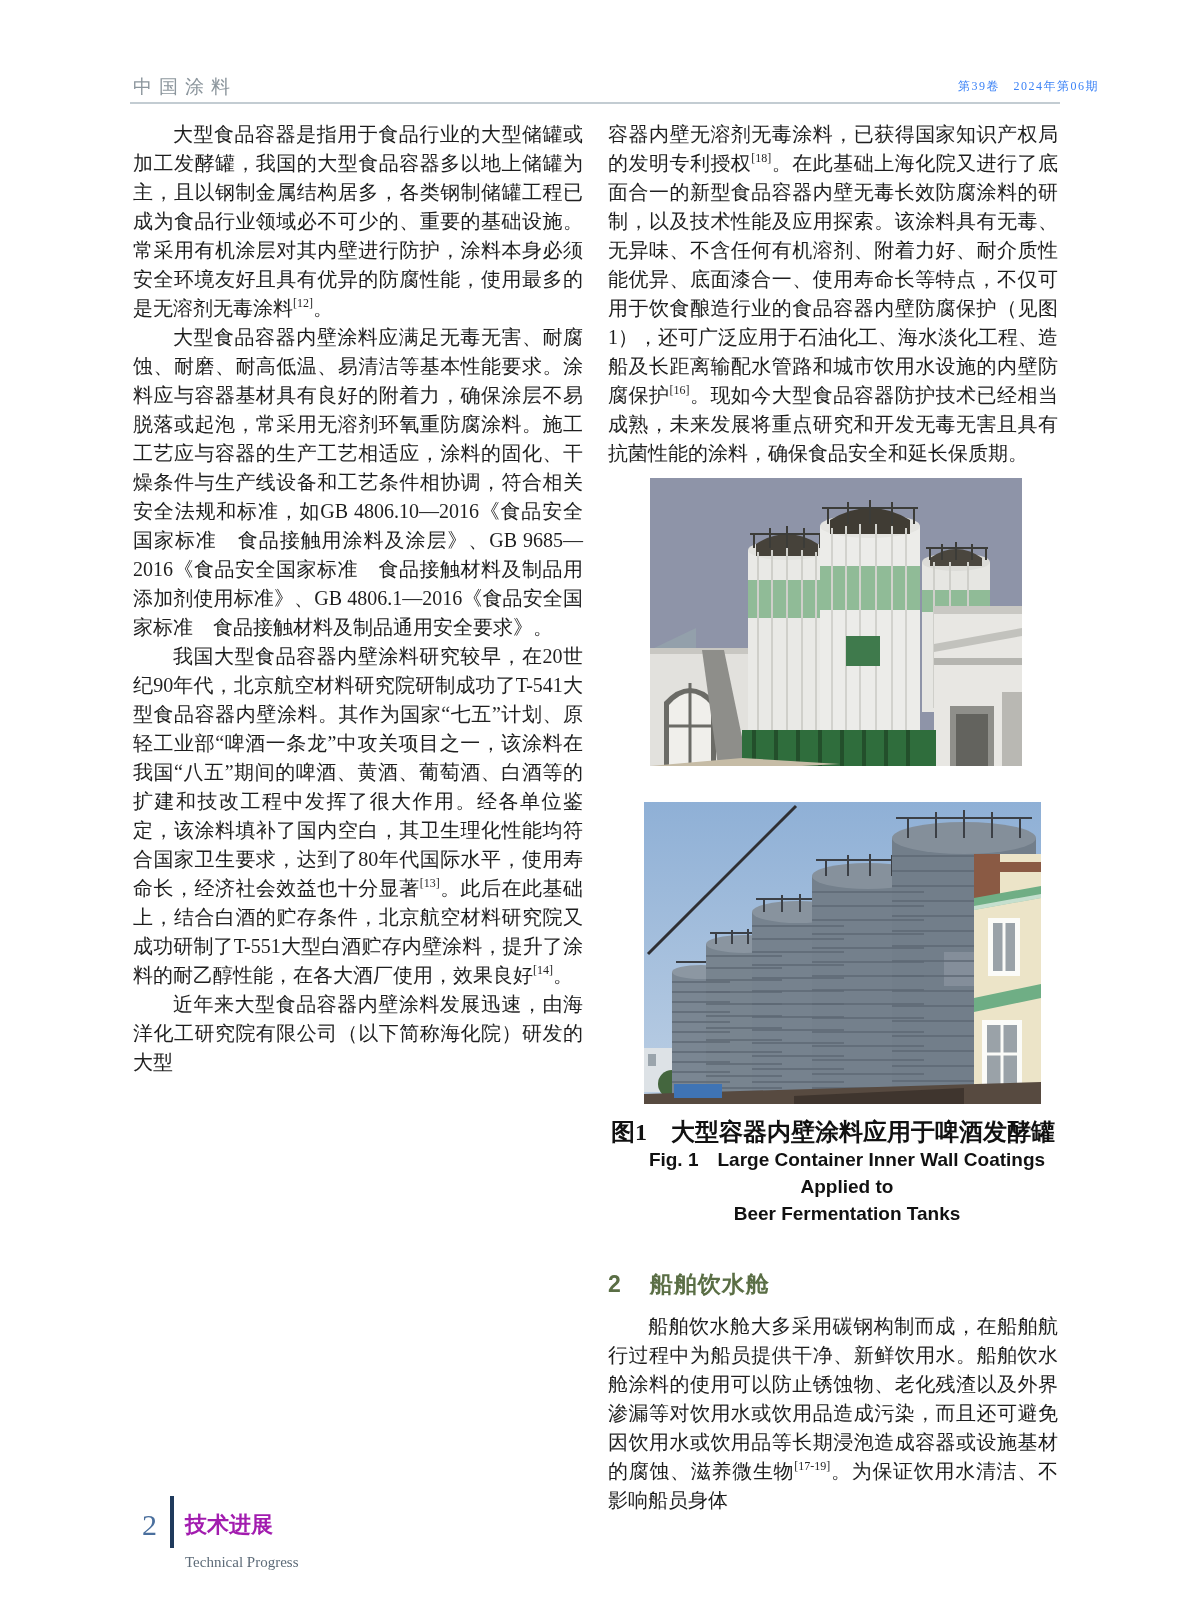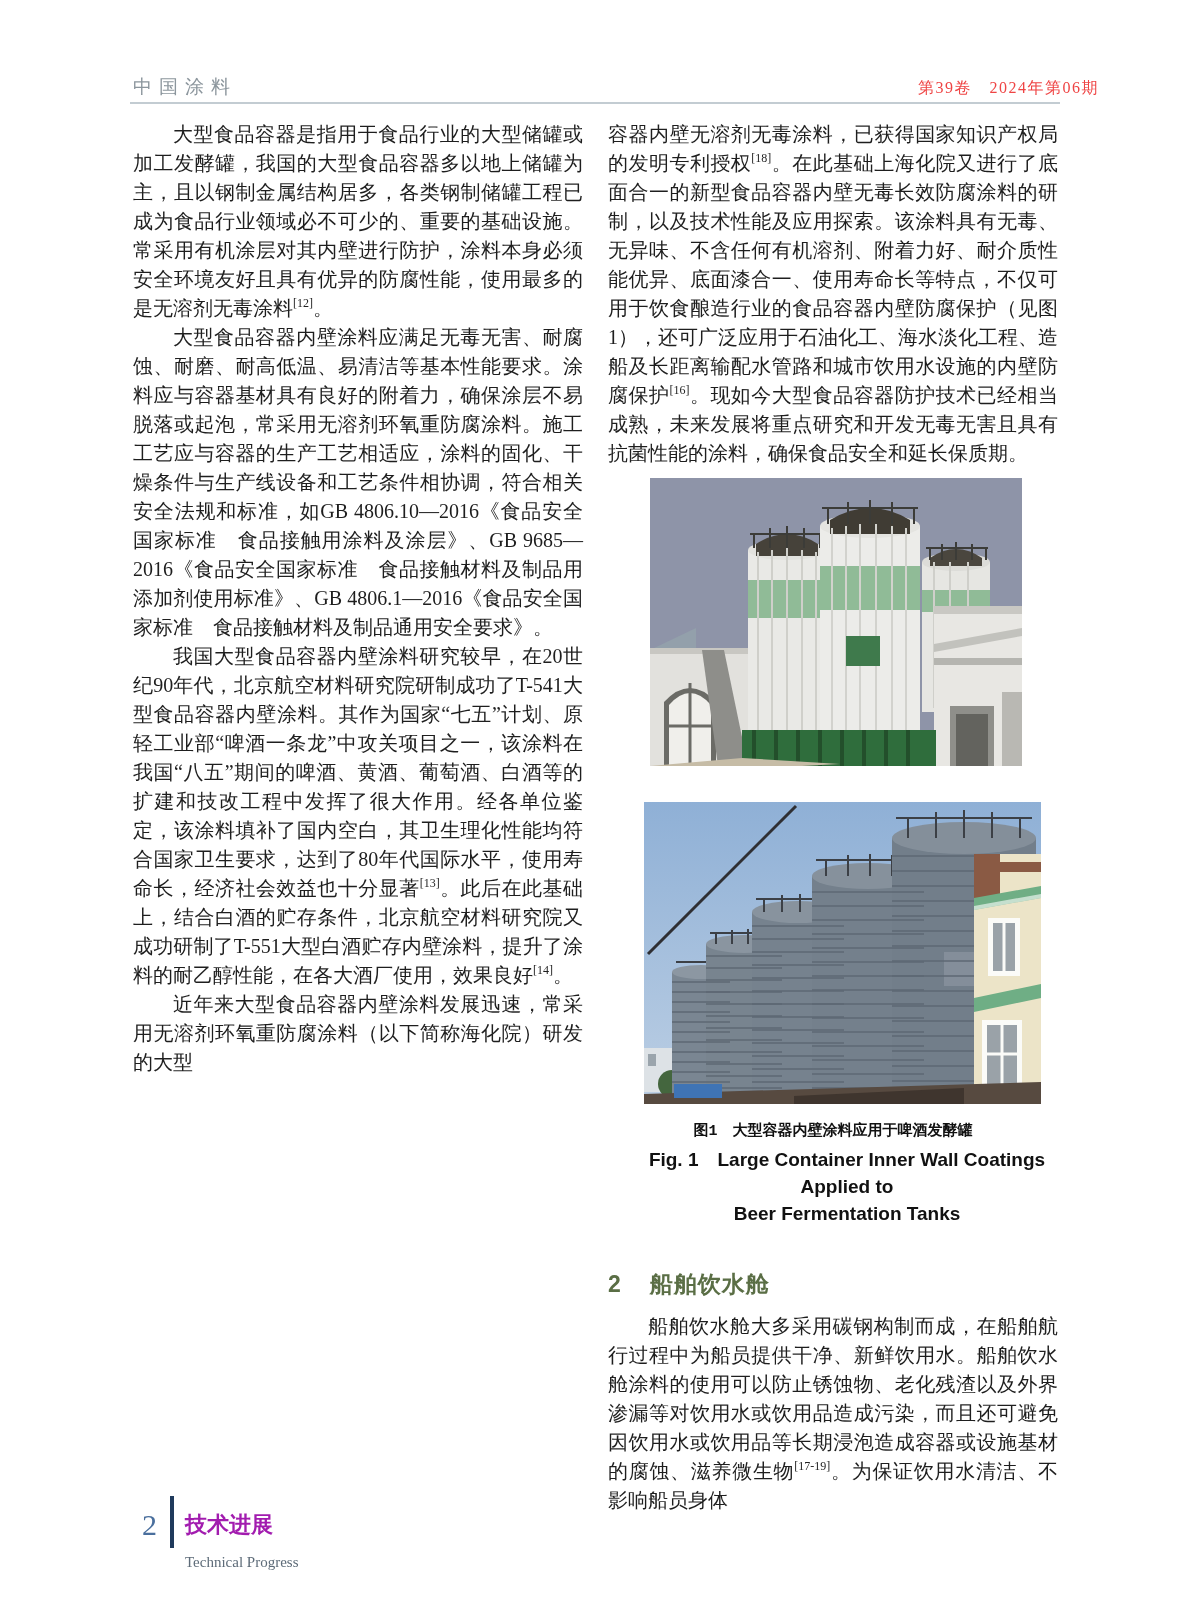--- a/index.html
+++ b/index.html
@@ -1,37 +1,37 @@
 <!DOCTYPE html>
 <html><head>
 <meta charset="utf-8">
 <style>
   html,body{margin:0;padding:0;background:#ffffff;}
   .page{position:relative;width:1187px;height:1600px;background:#ffffff;overflow:hidden;
         font-family:"Liberation Serif",serif;color:#222;padding-left:40px;}
   
   .hdr-left{position:absolute;left:133px;top:74px;font-size:19px;letter-spacing:7px;color:#8c969d;}
-  .hdr-right{position:absolute;right:128px;top:78px;font-size:16px;letter-spacing:1.5px;color:#ef4444;}
+  .hdr-right{position:absolute;right:128px;top:78px;font-size:12px;letter-spacing:1.5px;color:#3b82f6;}
   .hdr-rule{position:absolute;left:130px;top:102px;width:930px;height:2px;background:#c3ccd2;}
   
   .col{position:absolute;top:120px;width:450px;}
   .col-left{left:133px;}
   .col-right{left:608px;}
   p.body{margin:0;font-size:20px;line-height:29px;text-align:justify;text-justify:inter-character;color:#1e1e1e;}
   p.indent{text-indent:2em;}
   sup{font-size:12px;line-height:0;}
   h2.sec{margin:22px 0 12px 0;font-family:"Liberation Sans",sans-serif;font-weight:bold;
          font-size:23px;color:#5a6e45;letter-spacing:1px;}
   h2.sec .num{margin-right:28px;}
   
   .photo{display:block;}
   .photo1{margin:10px 0 0 42px;}
   .photo2{margin:36px 0 0 36px;}
   .caption{margin-top:14px;text-align:center;font-weight:bold;color:#111;}
-  .cap-zh{font-family:Liberation Mono, monospace;font-size:15px;line-height:28px;}
+  .cap-zh{font-family:Liberation Serif, serif;font-size:24px;line-height:28px;}
   .cap-en{font-family:Liberation Sans, sans-serif;font-size:19px;line-height:27px;margin-left:28px;}
   
   .footer{position:absolute;left:142px;top:1494px;display:flex;align-items:flex-start;}
   .pg-num{font-size:30px;color:#4a6f9d;margin:14px 0 0 0;}
   .ft-bar{width:4px;height:52px;background:#1f3a5c;margin:2px 11px 0 13px;}
   .ft-zh{font-family:"Liberation Sans",sans-serif;font-weight:bold;font-size:22px;color:#a21caf;line-height:26px;margin-top:18px;}
   .ft-en{font-size:15px;color:#5d6b78;margin-top:16px;text-align:right;}
 </style>
 </head>
 <body>
@@ -39,21 +39,21 @@
 <div class="page">
 
   <div class="hdr-left">中国涂料</div>
   <div class="hdr-right">第39卷　2024年第06期</div>
   <div class="hdr-rule"></div>
 
   <div class="col col-left">
     <p class="body indent">大型食品容器是指用于食品行业的大型储罐或加工发酵罐，我国的大型食品容器多以地上储罐为主，且以钢制金属结构居多，各类钢制储罐工程已成为食品行业领域必不可少的、重要的基础设施。常采用有机涂层对其内壁进行防护，涂料本身必须安全环境友好且具有优异的防腐性能，使用最多的是无溶剂无毒涂料<sup>[12]</sup>。</p>
     <p class="body indent">大型食品容器内壁涂料应满足无毒无害、耐腐蚀、耐磨、耐高低温、易清洁等基本性能要求。涂料应与容器基材具有良好的附着力，确保涂层不易脱落或起泡，常采用无溶剂环氧重防腐涂料。施工工艺应与容器的生产工艺相适应，涂料的固化、干燥条件与生产线设备和工艺条件相协调，符合相关安全法规和标准，如GB 4806.10—2016《食品安全国家标准　食品接触用涂料及涂层》、GB 9685—2016《食品安全国家标准　食品接触材料及制品用添加剂使用标准》、GB 4806.1—2016《食品安全国家标准　食品接触材料及制品通用安全要求》。</p>
     <p class="body indent">我国大型食品容器内壁涂料研究较早，在20世纪90年代，北京航空材料研究院研制成功了T-541大型食品容器内壁涂料。其作为国家“七五”计划、原轻工业部“啤酒一条龙”中攻关项目之一，该涂料在我国“八五”期间的啤酒、黄酒、葡萄酒、白酒等的扩建和技改工程中发挥了很大作用。经各单位鉴定，该涂料填补了国内空白，其卫生理化性能均符合国家卫生要求，达到了80年代国际水平，使用寿命长，经济社会效益也十分显著<sup>[13]</sup>。此后在此基础上，结合白酒的贮存条件，北京航空材料研究院又成功研制了T-551大型白酒贮存内壁涂料，提升了涂料的耐乙醇性能，在各大酒厂使用，效果良好<sup>[14]</sup>。</p>
-    <p class="body indent">近年来大型食品容器内壁涂料发展迅速，常采用无溶剂环氧重防腐涂料（以下简称海化院）研发的大型</p>
+    <p class="body indent">近年来大型食品容器内壁涂料发展迅速，由海洋化工研究院有限公司（以下简称海化院）研发的大型</p>
   </div>
 
   <div class="col col-right">
     <p class="body">容器内壁无溶剂无毒涂料，已获得国家知识产权局的发明专利授权<sup>[18]</sup>。在此基础上海化院又进行了底面合一的新型食品容器内壁无毒长效防腐涂料的研制，以及技术性能及应用探索。该涂料具有无毒、无异味、不含任何有机溶剂、附着力好、耐介质性能优异、底面漆合一、使用寿命长等特点，不仅可用于饮食酿造行业的食品容器内壁防腐保护（见图1），还可广泛应用于石油化工、海水淡化工程、造船及长距离输配水管路和城市饮用水设施的内壁防腐保护<sup>[16]</sup>。现如今大型食品容器防护技术已经相当成熟，未来发展将重点研究和开发无毒无害且具有抗菌性能的涂料，确保食品安全和延长保质期。</p>
 
     <svg class="photo photo1" width="372" height="288" viewBox="0 0 372 288">
       <rect x="0" y="0" width="372" height="288" fill="#8e94a8"></rect>
 
       <polygon points="0,172 46,150 46,288 0,288" fill="#93a0ab"></polygon>
 

